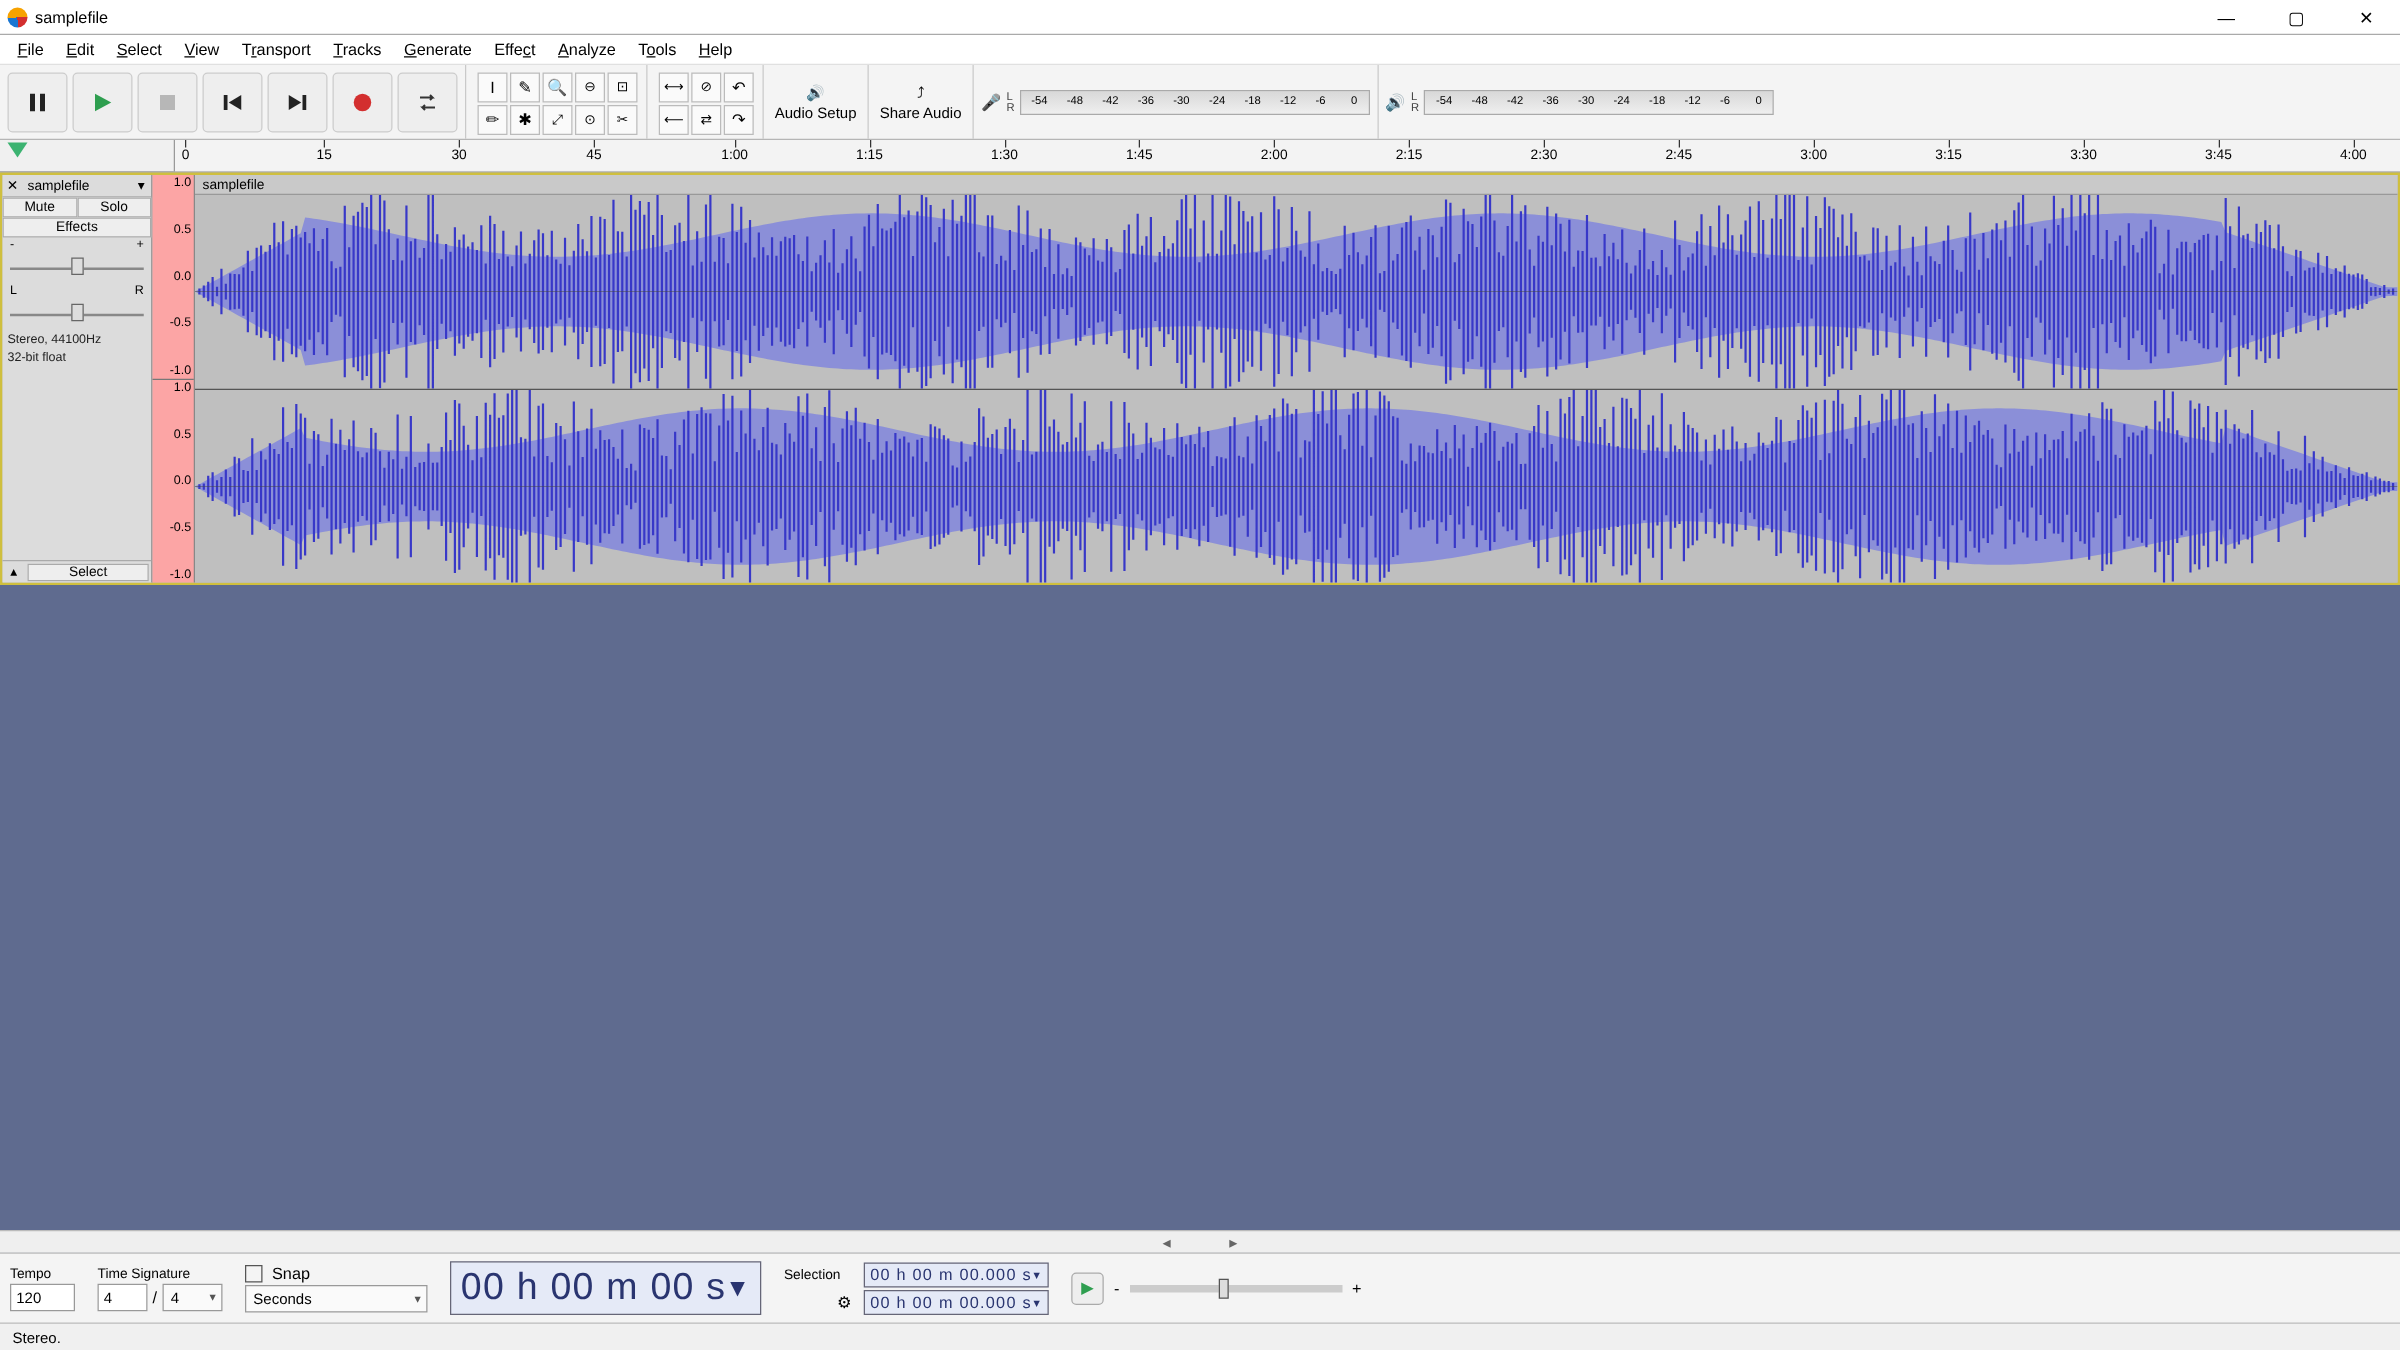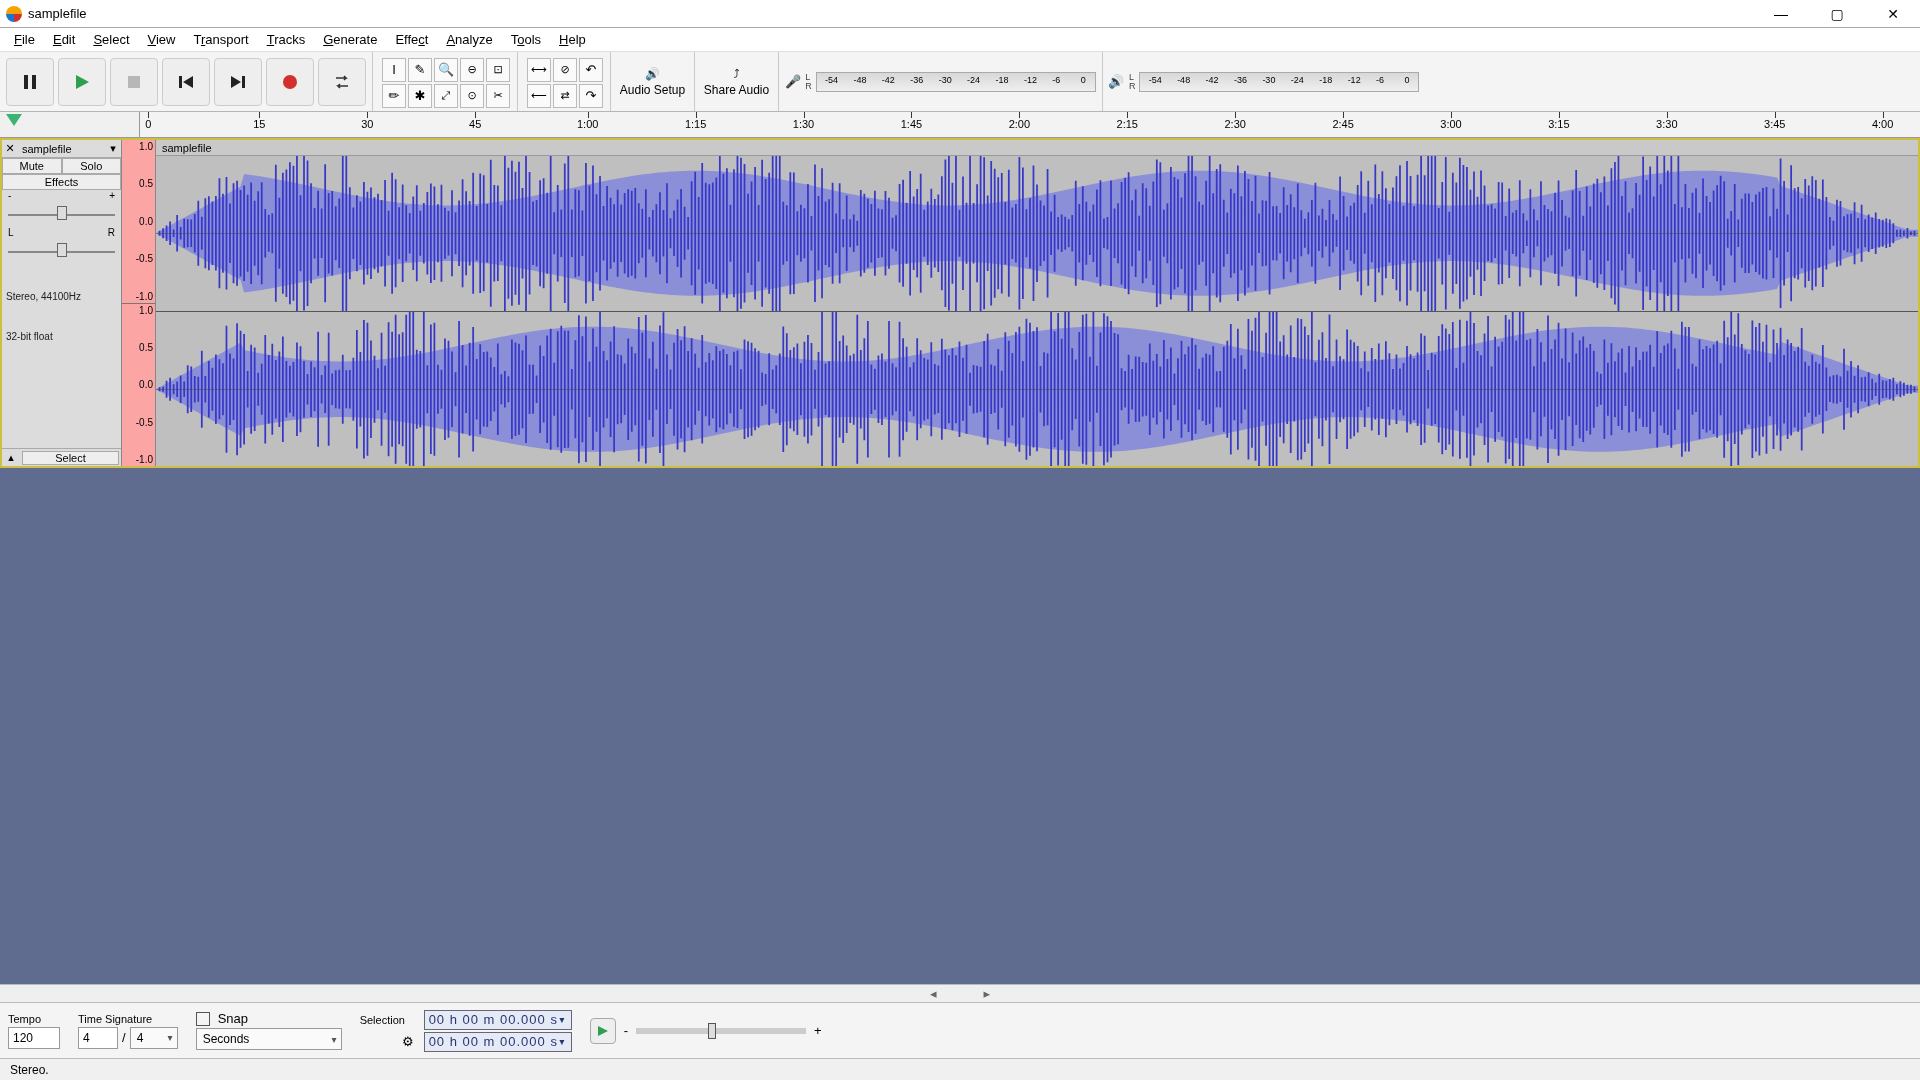--- a/index.html
+++ b/index.html
@@ -34,21 +34,21 @@
 .track-panel { width:120px; background:#dcdcdc; border-right:1px solid #888; display:flex; flex-direction:column; font-size:11px;}
 .tp-header{display:flex;align-items:center;height:18px;border-bottom:1px solid #aaa;}
 .tp-close{width:16px;text-align:center;}
 .tp-name{flex:1;padding:0 4px;}
 .tp-menu{width:16px;text-align:center;}
 .tp-row{display:flex;}
 .tp-btn{flex:1;text-align:center;border:1px solid #aaa;background:#eee;font-size:11px;padding:1px 0;}
 .tp-slider{height:22px;position:relative;margin:2px 6px;}
 .tp-slider:before{content:"";position:absolute;left:0;right:0;top:50%;height:2px;background:#888;}
 .tp-thumb{position:absolute;top:3px;left:calc(50% - 5px);width:10px;height:14px;background:#ddd;border:1px solid #666;}
-.tp-info{padding:2px 4px;font-size:10px;color:#222;margin-top:25px;}
+.tp-info{padding:2px 4px;font-size:10px;color:#222;}
 .tp-footer{margin-top:auto;display:flex;align-items:center;border-top:1px solid #aaa;height:18px;}
 .tp-collapse{width:18px;text-align:center;}
 .tp-select{flex:1;text-align:center;border:1px solid #aaa;background:#eee;margin:1px 2px;font-size:11px;}
 .amp-scale{width:34px;background:#fca5a5;border-right:1px solid #888;display:flex;flex-direction:column;font-size:10px;}
 .amp-half{flex:1;display:flex;flex-direction:column;justify-content:space-between;padding:1px 2px;text-align:right;}
 .amp-half.bot{border-top:1px solid #777;}
 .wave-area{flex:1;display:flex;flex-direction:column;background:#b6b6b6;position:relative;}
 .wave-header{height:16px;background:#c9c9c9;border-bottom:1px solid #999;font-size:11px;padding:0 6px;display:flex;align-items:center;}
 .wave-canvases{flex:1;display:flex;flex-direction:column;}
 .wave-ch{flex:1;position:relative;background:#bfbfbf;}
@@ -329,20 +329,21 @@
   </div>
   <div class="bb-group">
     <div class="bb-row">
         <div class="chk"></div>
         <span>Snap</span>
       </div>
     <div class="dd" style="width:146px">
         <span>Seconds</span>
       </div>
   </div>
+  <div class="timecounter"><span>00 h 00 m 00 s</span>▾</div>
   <div class="bb-group">
     <div class="bb-row">
       <span class="bb-label" style="width:60px">Selection</span>
       <div class="selcounter"><span>00 h 00 m 00.000 s</span>▾</div>
     </div>
     <div class="bb-row">
       <span style="width:60px;text-align:right;padding-right:6px;">⚙</span>
       <div class="selcounter"><span>00 h 00 m 00.000 s</span>▾</div>
     </div>
   </div>

